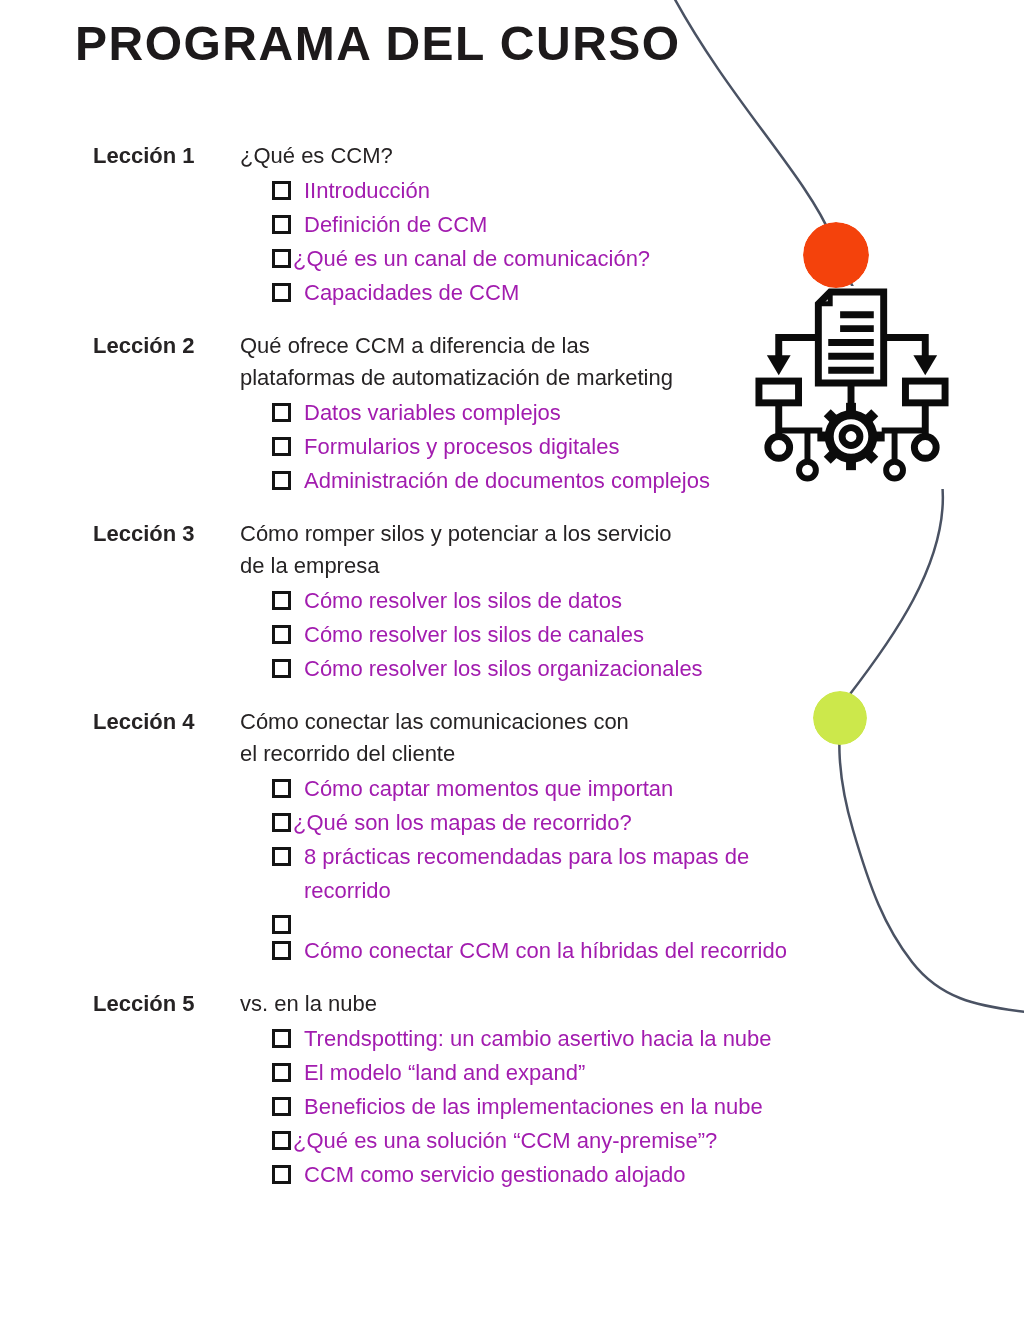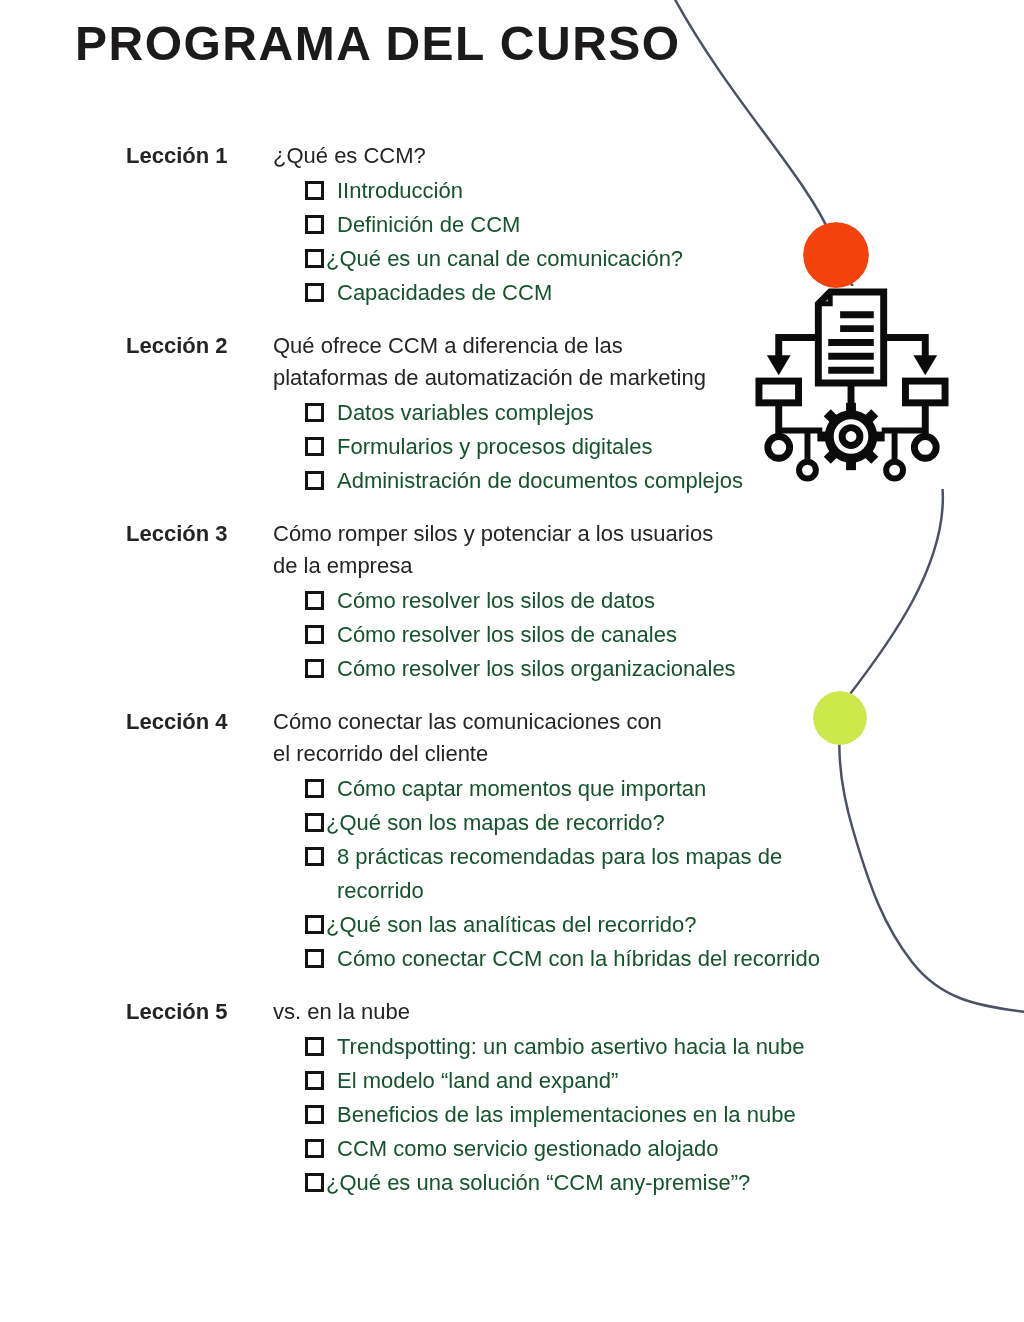--- a/index.html
+++ b/index.html
@@ -12,31 +12,31 @@
   .dot { position:absolute; border-radius:50%; }
   #orange-dot { left:803px; top:222px; width:66px; height:66px; }
   #green-dot  { left:813px; top:691px; width:54px; height:54px; }
   #icon-box { position:absolute; left:753px; top:286px; width:198px; height:203px; background:#fff; }
   #icon-box svg { width:100%; height:100%; }
   #icon-box line, #icon-box path.s, #icon-box rect, #icon-box circle { stroke:#0B0B0B; }
 
   
   #page-title { position:absolute; left:75px; top:18px; font-size:48px; line-height:52px;
                 font-weight:900; letter-spacing:1.5px; color:#1D1A1B; }
-  #lessons { position:absolute; left:93px; top:140px; width:810px;margin-left:33px; }
+  #lessons { position:absolute; left:93px; top:140px; width:810px; }
   .lesson { display:grid; grid-template-columns:147px 1fr; margin-bottom:20px; }
   .lesson-label { font-size:22px; line-height:32px; font-weight:700; color:#262324; }
   .lesson-body { }
   .lesson-title-line { font-size:22px; line-height:32px; font-weight:400; color:#262324; }
   .items { padding-left:32px; padding-top:2px; }
   .item { display:flex; align-items:flex-start; line-height:34px; }
   .checkbox { width:19px; height:19px; border:3px solid #141414; background:#fff;
               margin:7px 13px 0 0; flex-shrink:0; }
   .item.tight .checkbox { margin-right:2px; }
-  .item-label { font-size:22px; color:#14532d; max-width:512px; }
+  .item-label { font-size:22px; color:#a21caf; max-width:512px; }
 </style>
 </head>
 <body>
 
 <div id="page">
 
   <svg id="curve-svg" viewBox="0 0 1024 1322">
     <path d="M 672,-6 C 728,98 806,176 831,236 C 848,290 918,398 942,482 C 951,561 888,645 847,698 C 836,726 836,772 853,830 C 870,888 884,926 912,962 C 940,998 975,1006 1026,1012" fill="none" stroke-width="2.5" stroke="#4A5263"></path>
   </svg>
 
@@ -136,21 +136,21 @@
             <span class="checkbox"></span>
             <span class="item-label">Administración de documentos complejos</span>
           </div>
         </div>
       </div>
     </section>
 
     <section class="lesson">
       <div class="lesson-label">Lección 3</div>
       <div class="lesson-body">
-        <div class="lesson-title-line">Cómo romper silos y potenciar a los usuarios</div>
+        <div class="lesson-title-line">Cómo romper silos y potenciar a los servicio</div>
         <div class="lesson-title-line">de la empresa</div>
         <div class="items">
           <div class="item">
             <span class="checkbox"></span>
             <span class="item-label">Cómo resolver los silos de datos</span>
           </div>
           <div class="item">
             <span class="checkbox"></span>
             <span class="item-label">Cómo resolver los silos de canales</span>
           </div>
@@ -175,21 +175,20 @@
           <div class="item tight">
             <span class="checkbox"></span>
             <span class="item-label">¿Qué son los mapas de recorrido?</span>
           </div>
           <div class="item">
             <span class="checkbox"></span>
             <span class="item-label">8 prácticas recomendadas para los mapas de recorrido</span>
           </div>
           <div class="item tight">
             <span class="checkbox"></span>
-            <span class="item-label">¿Qué son las analíticas del recorrido?</span>
           </div>
           <div class="item">
             <span class="checkbox"></span>
             <span class="item-label">Cómo conectar CCM con la híbridas del recorrido</span>
           </div>
         </div>
       </div>
     </section>
 
     <section class="lesson">
@@ -202,26 +201,26 @@
             <span class="item-label">Trendspotting: un cambio asertivo hacia la nube</span>
           </div>
           <div class="item">
             <span class="checkbox"></span>
             <span class="item-label">El modelo “land and expand”</span>
           </div>
           <div class="item">
             <span class="checkbox"></span>
             <span class="item-label">Beneficios de las implementaciones en la nube</span>
           </div>
+          <div class="item tight">
+            <span class="checkbox"></span>
+            <span class="item-label">¿Qué es una solución “CCM any-premise”?</span>
+          </div>
           <div class="item">
             <span class="checkbox"></span>
             <span class="item-label">CCM como servicio gestionado alojado</span>
-          </div>
-          <div class="item tight">
-            <span class="checkbox"></span>
-            <span class="item-label">¿Qué es una solución “CCM any-premise”?</span>
           </div>
         </div>
       </div>
     </section>
 
   </div>
 </div>
 
 </body></html>

